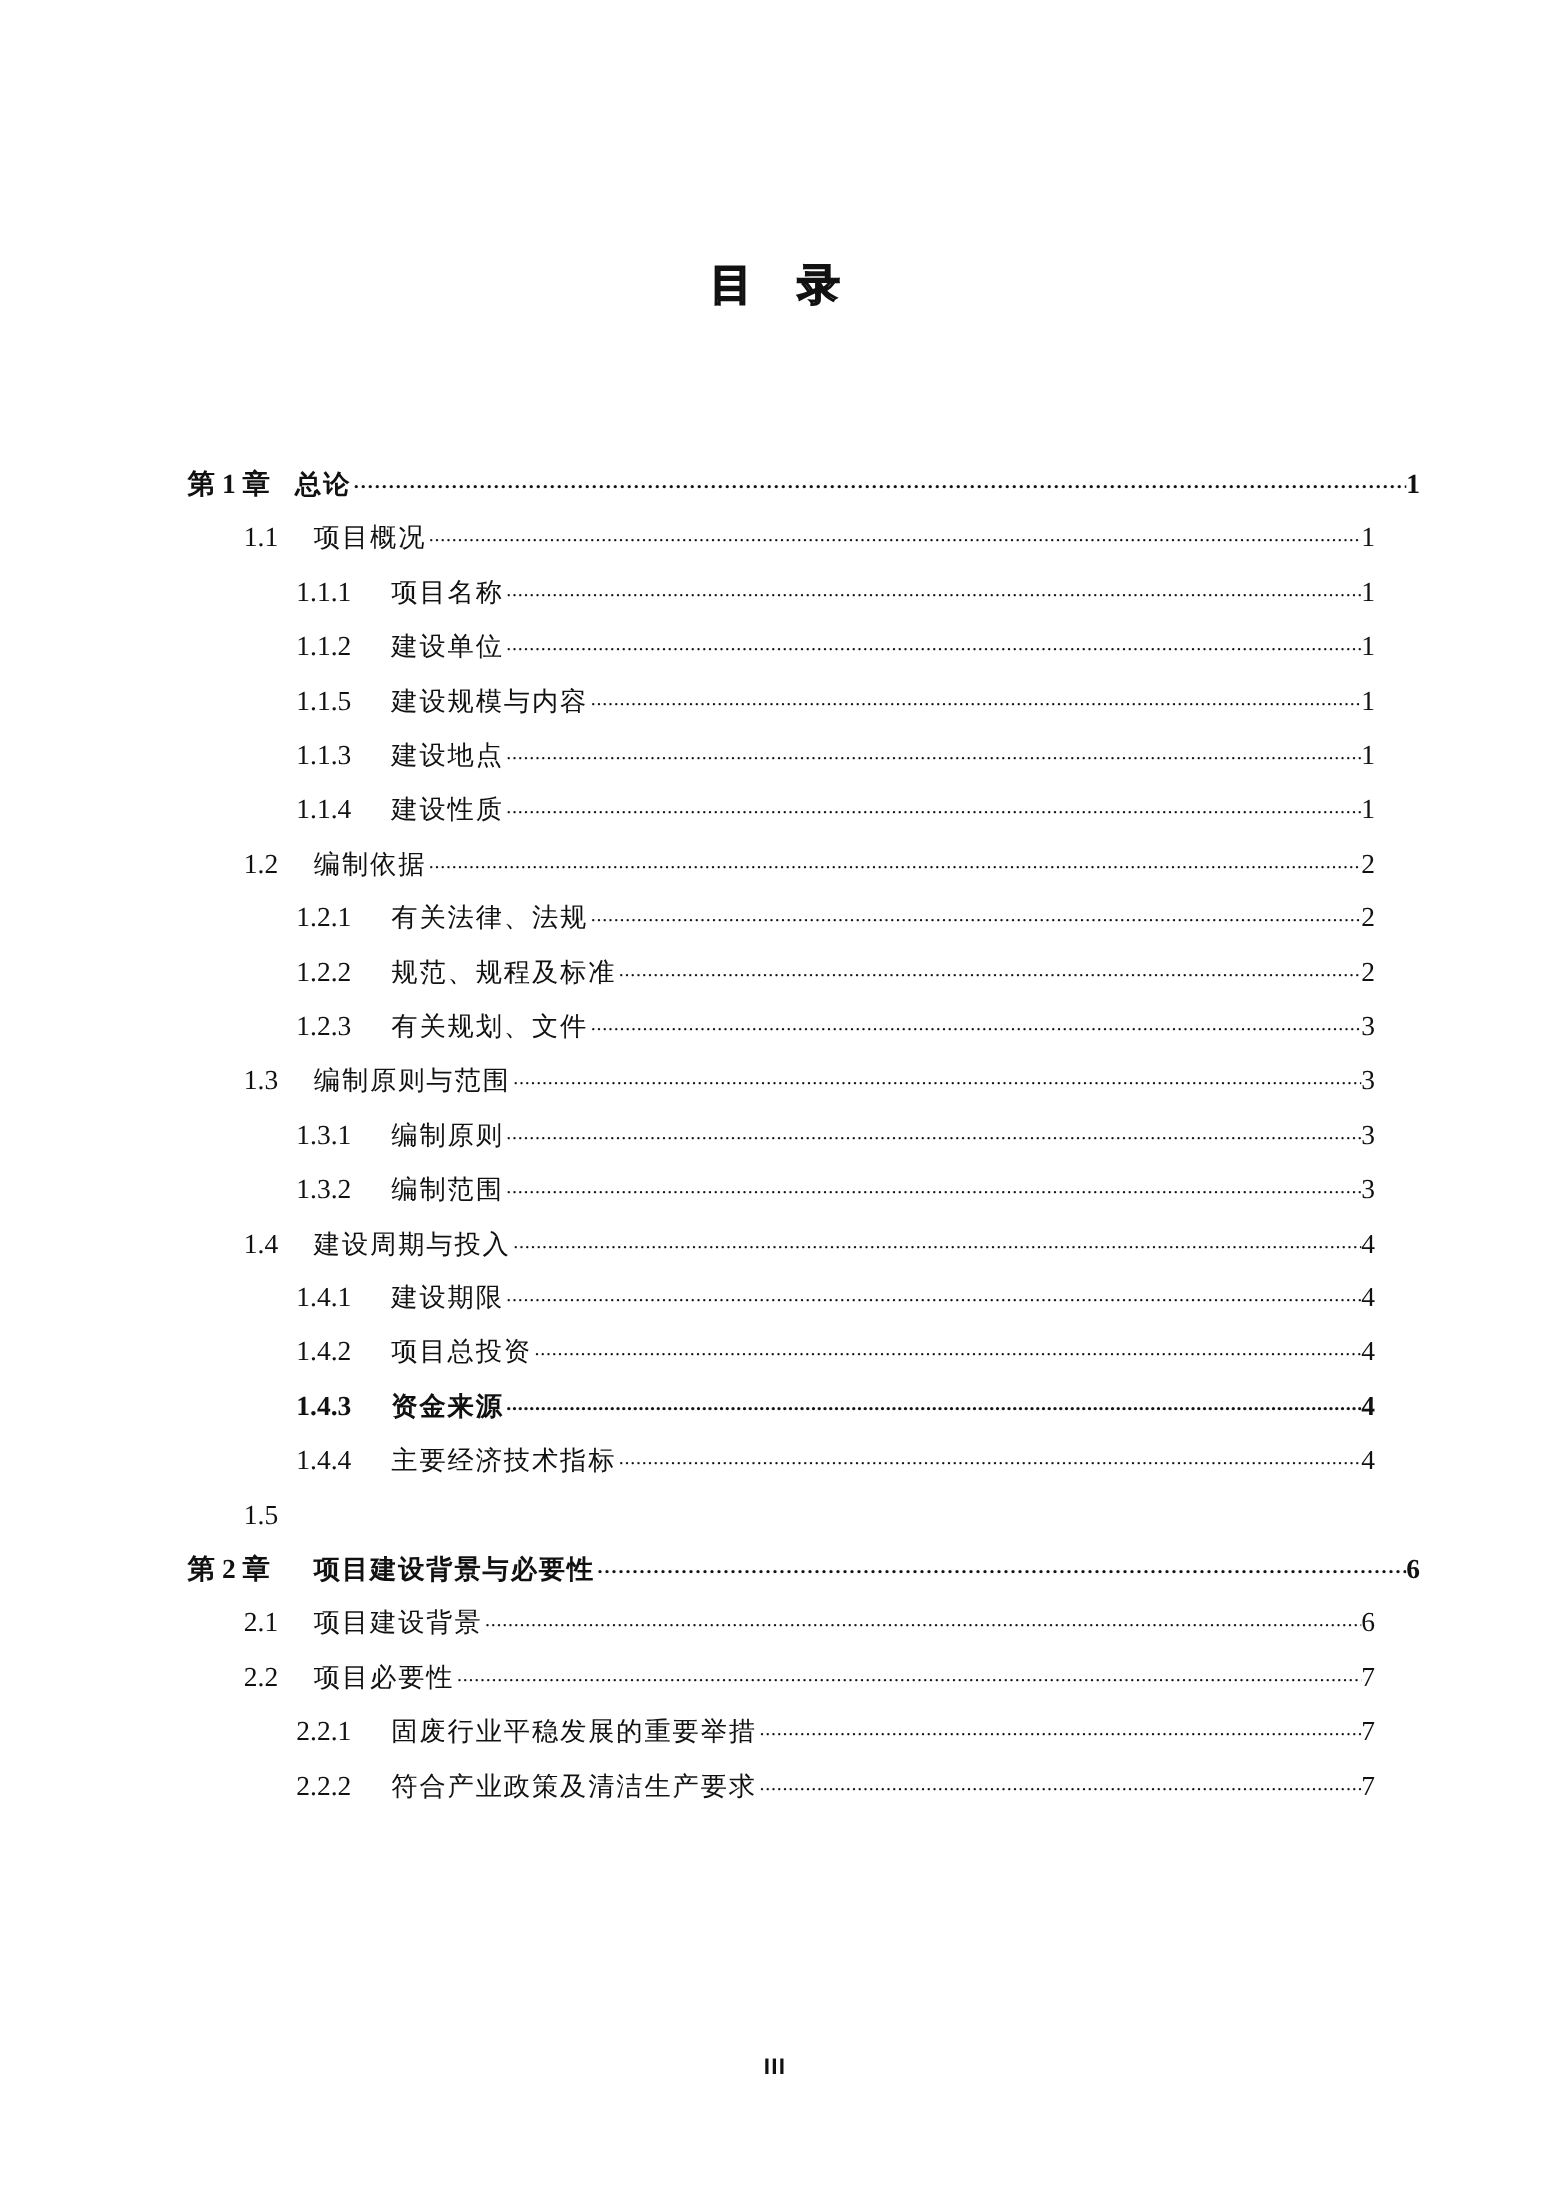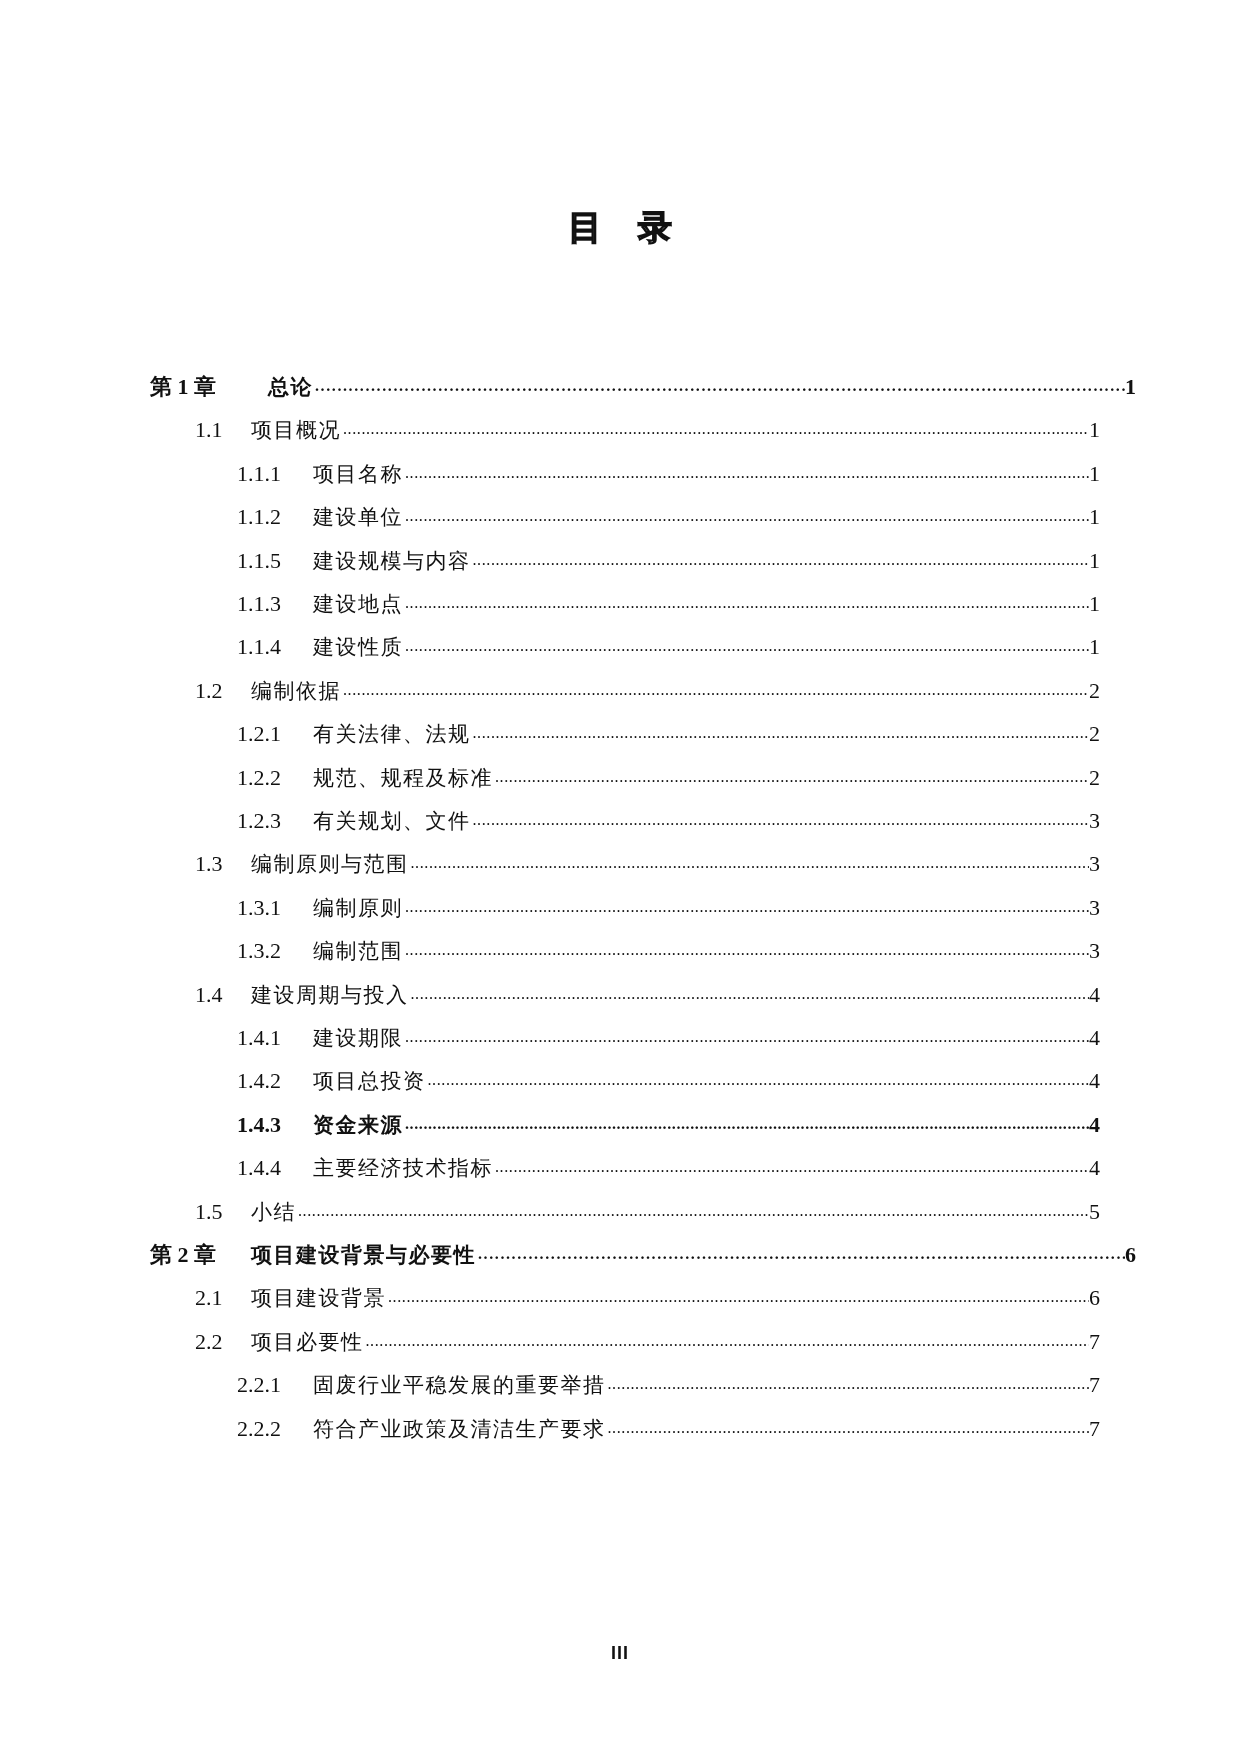--- a/index.html
+++ b/index.html
@@ -26,21 +26,21 @@
             font-family:"Liberation Sans",sans-serif; font-weight:bold; font-size:18px; letter-spacing:1px; }
 </style>
 </head>
 <body>
 
 <div class="title">目录</div>
 
 <div class="toc" id="toc">
     <div class="row ch" style="top: 0px;">
       <span class="num" style="left: 150px; bottom: 6px;">第 1 章</span>
-      <div class="label-wrap" style="left: 268px; bottom: 6px;">
+      <div class="label-wrap" style="left: 236px; bottom: 6px;">
         <span class="text">总论</span>
         <span class="dots"></span>
         <span class="pg">1</span>
       </div>
     </div>
     <div class="row" style="top: 43.4px;">
       <span class="num" style="left: 195px; bottom: 6px;">1.1</span>
       <div class="label-wrap" style="left: 251px; bottom: 6px;">
         <span class="text">项目概况</span>
         <span class="dots"></span>
@@ -178,25 +178,20 @@
     <div class="row" style="top: 781.2px;">
       <span class="num" style="left: 237px; bottom: 6px;">1.4.4</span>
       <div class="label-wrap" style="left: 313px; bottom: 6px;">
         <span class="text">主要经济技术指标</span>
         <span class="dots"></span>
         <span class="pg">4</span>
       </div>
     </div>
     <div class="row" style="top: 824.6px;">
       <span class="num" style="left: 195px; bottom: 6px;">1.5</span>
-      <div class="label-wrap" style="left: 251px; bottom: 6px;">
-        <span class="text">小结</span>
-        <span class="dots"></span>
-        <span class="pg">5</span>
-      </div>
     </div>
     <div class="row ch" style="top: 868px;">
       <span class="num" style="left: 150px; bottom: 6px;">第 2 章</span>
       <div class="label-wrap" style="left: 251px; bottom: 6px;">
         <span class="text">项目建设背景与必要性</span>
         <span class="dots"></span>
         <span class="pg">6</span>
       </div>
     </div>
     <div class="row" style="top: 911.4px;">

